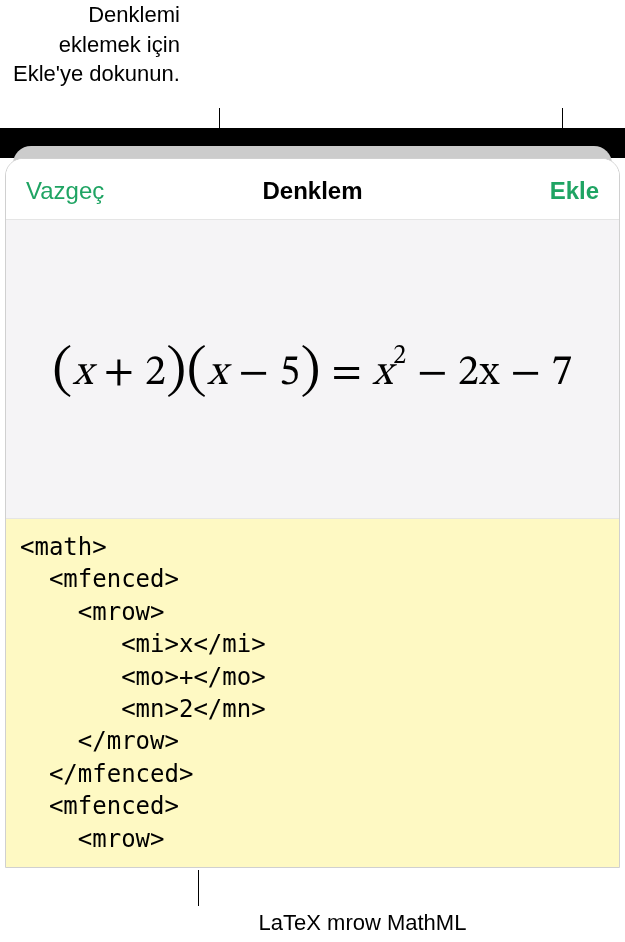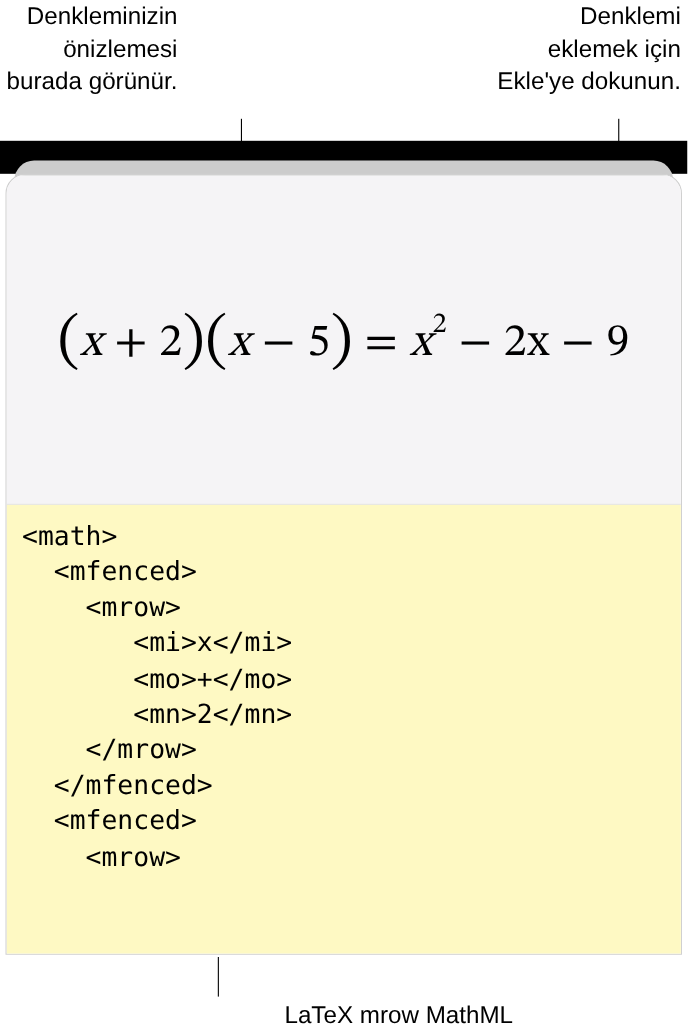--- a/index.html
+++ b/index.html
@@ -168,39 +168,41 @@
       font-size: 22px;
       color: #000;
       display: inline-block;
       margin-left: 100px;
     }
   </style>
 </head>
 <body>
 
 <div class="callout-top">
-  <div class="callout-text callout-left" style="white-space:pre-line;">Denkleminizin
-önizlemesi
-burada görünür.</div>
   <div class="callout-text callout-right" style="white-space:pre-line;">Denklemi
 eklemek için
 Ekle'ye dokunun.</div>
 </div>
 
 <div class="callout-line-preview"></div>
 <div class="callout-line-insert"></div>
 
 <div class="device-area"></div>
 <div class="modal-shadow"></div>
 
 <div class="modal">
+  <div class="modal-header">
+    <span class="header-cancel">Vazgeç</span>
+    <span class="header-title">Denklem</span>
+    <span class="header-insert">Ekle</span>
+  </div>
 
   <div class="preview-area">
     <div class="equation-render">
-      <span class="paren">(</span><span class="var">x</span><span> + </span><span>2</span><span class="paren">)</span><span class="paren">(</span><span class="var">x</span><span> − </span><span>5</span><span class="paren">)</span><span> = </span><span class="var">x</span><sup>2</sup><span> − 2x − 9</span>
+      <span class="paren">(</span><span class="var">x</span><span> + </span><span>2</span><span class="paren">)</span><span class="paren">(</span><span class="var">x</span><span> − </span><span>5</span><span class="paren">)</span><span> = </span><span class="var">x</span><sup>2</sup><span> − 2x − 7</span>
     </div>
   </div>
 
   <div class="input-area">
     <div class="code-text">&lt;math&gt;
   &lt;mfenced&gt;
     &lt;mrow&gt;
        &lt;mi&gt;x&lt;/mi&gt;
        &lt;mo&gt;+&lt;/mo&gt;
        &lt;mn&gt;2&lt;/mn&gt;

